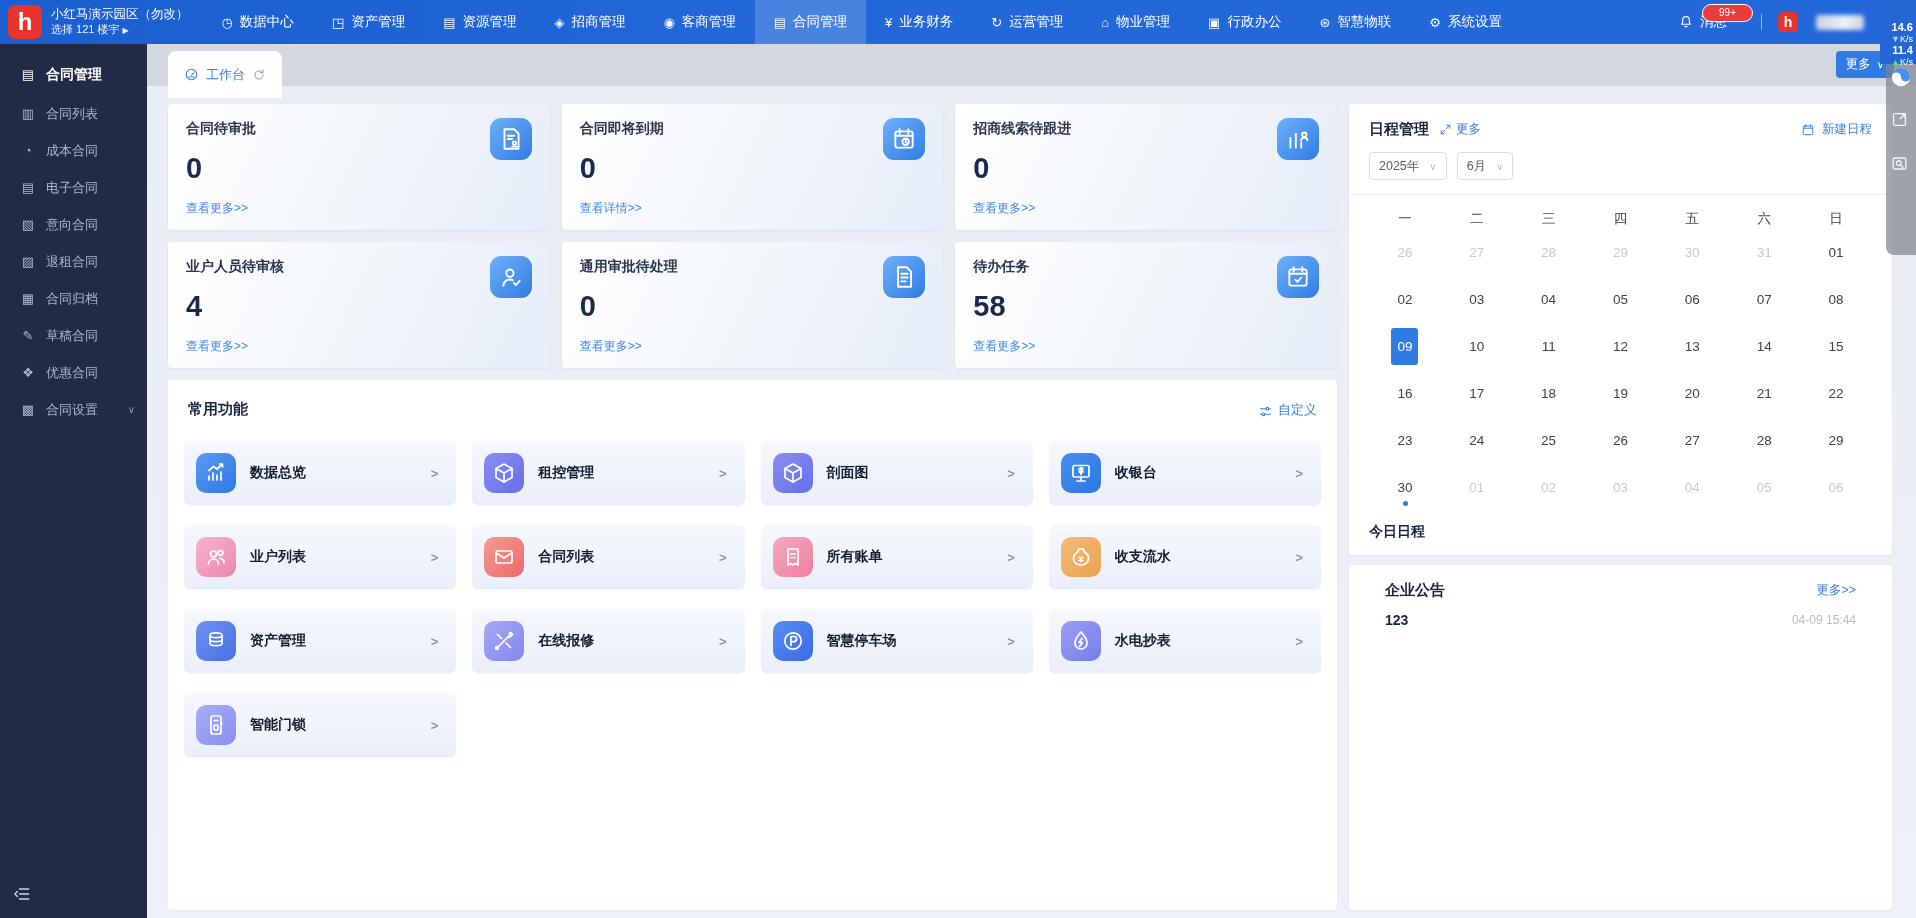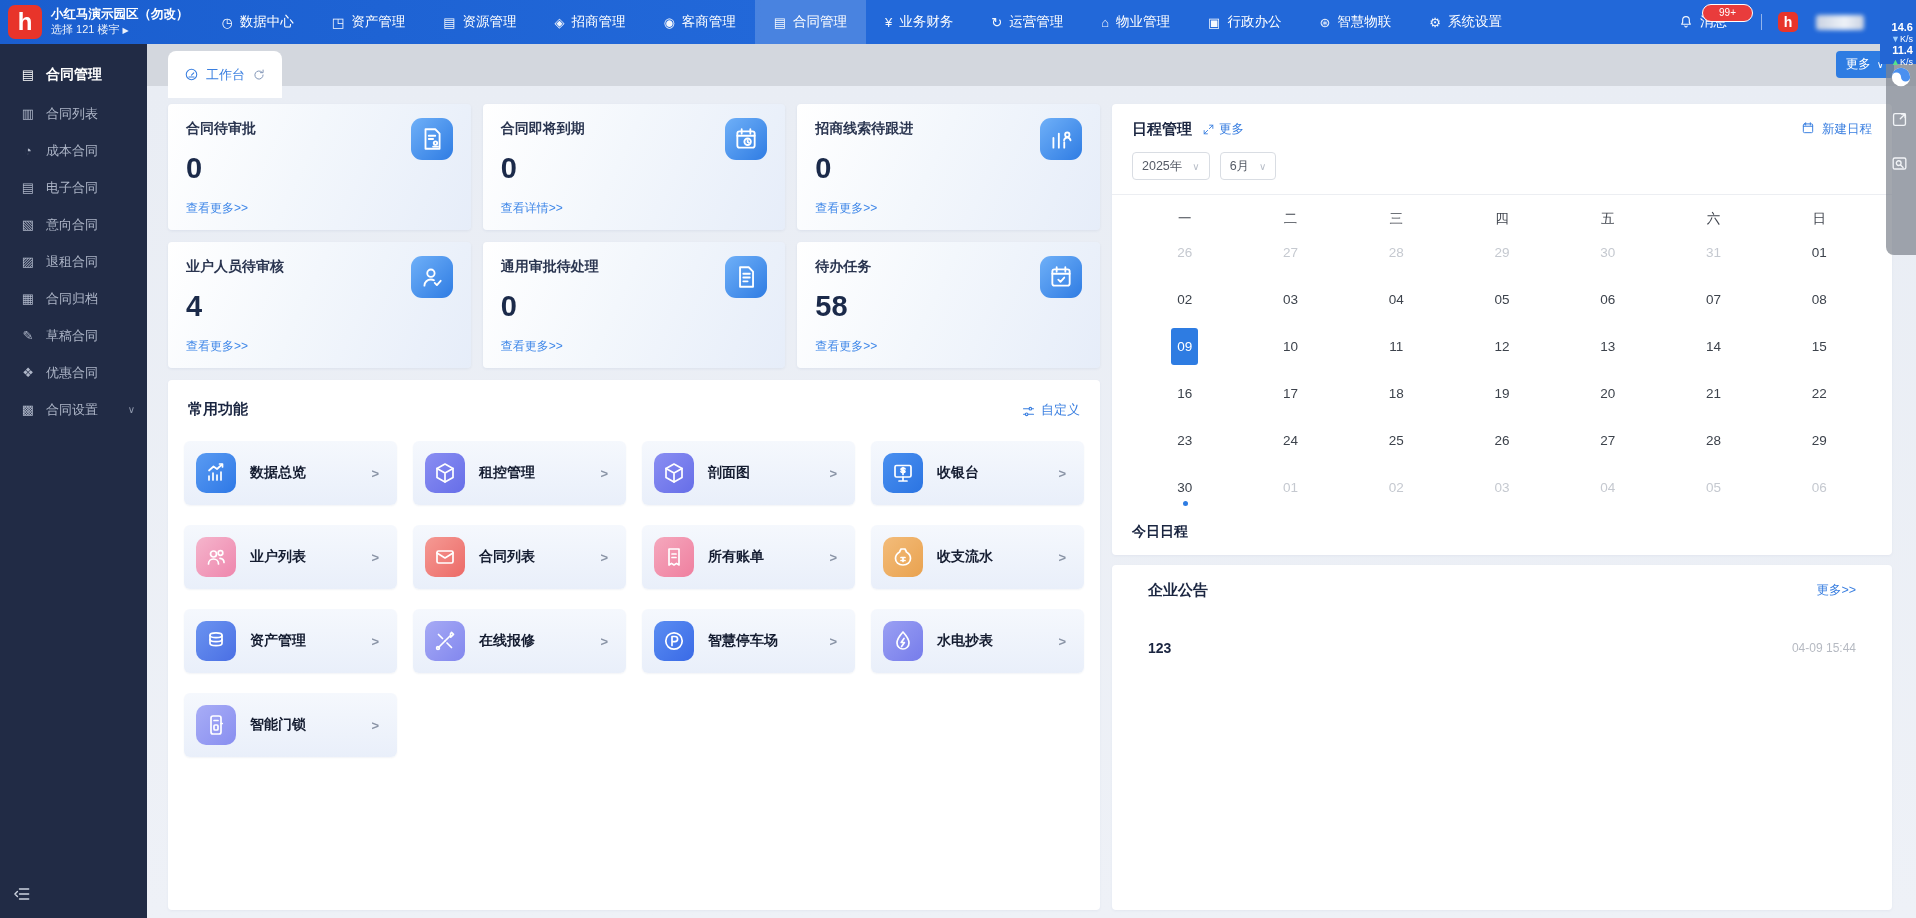--- a/index.html
+++ b/index.html
@@ -8,21 +8,21 @@
   svg { display:block; }
 
   
   .navbar { position:absolute; left:0; top:0; width:1916px; height:44px;
     background:linear-gradient(90deg,#1a5ecf 0%,#2268d9 40%,#2268d9 100%);
     display:flex; align-items:center; z-index:40; color:#fff; }
   .brand { display:flex; align-items:center; gap:9px; padding:0 14px 0 8px; min-width:150px; }
   .logo { width:34px; height:34px; border-radius:7px; background:#e8342a; color:#fff;
     font-weight:bold; font-size:24px; display:flex; align-items:center; justify-content:center; }
   .brand-txt { line-height:1.25; }
-  .brand-name { font-size:12.5px; font-weight:bold; white-space:nowrap; }
+  .brand-name { font-size:12.5px; font-weight:normal; white-space:nowrap; }
   .brand-sub { font-size:11px; opacity:.92; white-space:nowrap; }
   .brand-sub .arr { font-size:8px; }
   .nav-menu { display:flex; height:44px; align-items:stretch; }
   .nav-item { display:flex; align-items:center; gap:7px; padding:0 19px; font-size:13.5px;
     cursor:pointer; white-space:nowrap; }
   .nav-item.active { background:rgba(255,255,255,.18); }
   .nav-ic { font-size:13px; opacity:.95; display:flex; align-items:center; }
   .nav-right { margin-left:auto; display:flex; align-items:center; gap:12px; padding-right:52px; }
   .msg-wrap { display:flex; align-items:center; gap:6px; position:relative; font-size:13.5px; cursor:pointer; }
   .badge { position:absolute; top:-9px; right:-26px; background:#e93c3c; color:#fff; font-size:10px;
@@ -51,21 +51,21 @@
   .tab-refresh { color:#7f94b6; display:flex; cursor:pointer; }
   .more-btn { position:absolute; right:22px; top:7px; height:27px; background:#2e7ce2; color:#fff;
     border:none; border-radius:4px; font-size:12.5px; padding:0 10px; display:flex; align-items:center; gap:6px;
     cursor:pointer; font-family:inherit; }
   .more-btn .caret { font-size:10px; }
 
   
   .content { position:absolute; left:147px; top:86px; right:0; bottom:0; padding:18px 24px 8px 21px;
     display:flex; gap:12px; overflow:hidden;
     background:linear-gradient(180deg,#e9edf4 0%,#eef1f7 100%); }
-  .main-col { width:932px; display:flex; flex-direction:column; }
+  .main-col { width:1169px; display:flex; flex-direction:column; }
   .stats-grid { display:grid; grid-template-columns:repeat(3,1fr); gap:12px; margin-bottom:12px; }
   .stat-card { height:126px; border-radius:4px; position:relative; padding:16px 18px;
     background:linear-gradient(115deg,#ffffff 0%,#f3f7fc 45%,#e6edf9 100%);
     box-shadow:0 1px 3px rgba(30,60,120,.07); }
   .stat-title { font-size:14px; font-weight:bold; color:#2a3550; }
   .stat-value { font-size:29px; font-weight:bold; color:#1b2a4a; margin-top:14px; }
   .stat-link { position:absolute; left:18px; bottom:13px; font-size:12px; color:#3f87e8; cursor:pointer; }
   .stat-tile { position:absolute; right:18px; top:14px; width:42px; height:42px; border-radius:11px;
     background:linear-gradient(135deg,#6fb0f8 0%,#2f7ce3 100%); display:flex; align-items:center; justify-content:center; }
   .stat-tile::before { content:''; position:absolute; left:-6px; top:5px; width:42px; height:42px;
@@ -85,41 +85,41 @@
   .q-chevron { margin-left:auto; color:#8a94a6; font-size:13px; font-weight:bold; }
 
   
   .right-col { flex:1; display:flex; flex-direction:column; gap:10px; min-width:0; }
   .panel { background:#fff; border-radius:4px; box-shadow:0 1px 3px rgba(30,60,120,.05); }
   .schedule-card { padding:16px 20px 14px 20px; }
   .sc-head { display:flex; align-items:center; }
   .sc-title { font-size:15px; font-weight:bold; color:#1a2540; margin-right:10px; }
   .sc-expand { color:#3a7fe0; display:flex; margin-right:4px; cursor:pointer; }
   .link-blue { color:#3a7fe0; font-size:12.5px; cursor:pointer; }
-  .sc-new { margin-left:auto; display:flex; align-items:flex-start; gap:7px; color:#3a7fe0; font-size:12.5px; cursor:pointer; }
+  .sc-new { margin-left:auto; display:flex; align-items:center; gap:7px; color:#3a7fe0; font-size:12.5px; cursor:pointer; }
   .sc-selects { display:flex; gap:10px; margin-top:13px; }
   .sel { height:28px; border:1px solid #d9dde3; border-radius:4px; background:#fff; display:flex;
     align-items:center; gap:10px; padding:0 9px; font-size:12.5px; color:#555b66; cursor:pointer; }
   .sel .caret { color:#b8bec8; font-size:10px; }
   .sc-divider { border:none; border-top:1px solid #eceef2; margin:14px -20px 0 -20px; }
   .cal-week, .cal-row { display:grid; grid-template-columns:repeat(7,1fr); }
   .cal-week { margin-top:10px; }
   .cal-week span { text-align:center; font-size:13.5px; color:#40454e; height:28px; line-height:28px; }
   .cal-row div { text-align:center; height:47px; line-height:40px; font-size:13.5px; color:#3d434c; position:relative; cursor:pointer; }
   .cal-row div.muted { color:#c5c9d0; }
   .cal-row div.sel-day span { background:#2e7ce2; color:#fff; padding:11px 6px; border-radius:3px; }
   .cal-row div.dot::after { content:''; position:absolute; left:50%; top:33px; width:5px; height:5px;
     margin-left:-2px; border-radius:50%; background:#2e7ce2; }
   .today-title { margin-top:8px; font-size:14px; font-weight:bold; color:#1a2540; }
   .today-empty { margin-top:11px; background:#f5f6f8; border-radius:3px; padding:12px 14px; font-size:13px; color:#474d57; }
 
   .announce-card { flex:1; padding:16px 36px; }
   .an-head { display:flex; align-items:center; justify-content:space-between; }
   .an-title { font-size:15px; font-weight:bold; color:#1a2540; }
-  .an-item1 { display:flex; align-items:center; justify-content:space-between; margin-top:40px; }
+  .an-item1 { display:flex; align-items:center; justify-content:space-between; margin-top:12px; }
   .an-item1 .t { font-size:14px; font-weight:bold; color:#1a2540; cursor:pointer; }
   .an-item1 .time { font-size:12px; color:#b6bac2; }
   .an-item2 { margin-top:17px; font-size:12.5px; color:#6b7280; cursor:pointer; }
 
   
   .net-widget { position:absolute; right:0; top:0; width:36px; height:64px; background:#2366d4;
     z-index:70; color:#fff; text-align:right; padding:21px 3px 0 0; line-height:1.15; }
   .net-widget .v { font-size:11px; font-weight:bold; }
   .net-widget .u { font-size:9px; }
   .net-widget .dn { color:#9fd1ff; }

